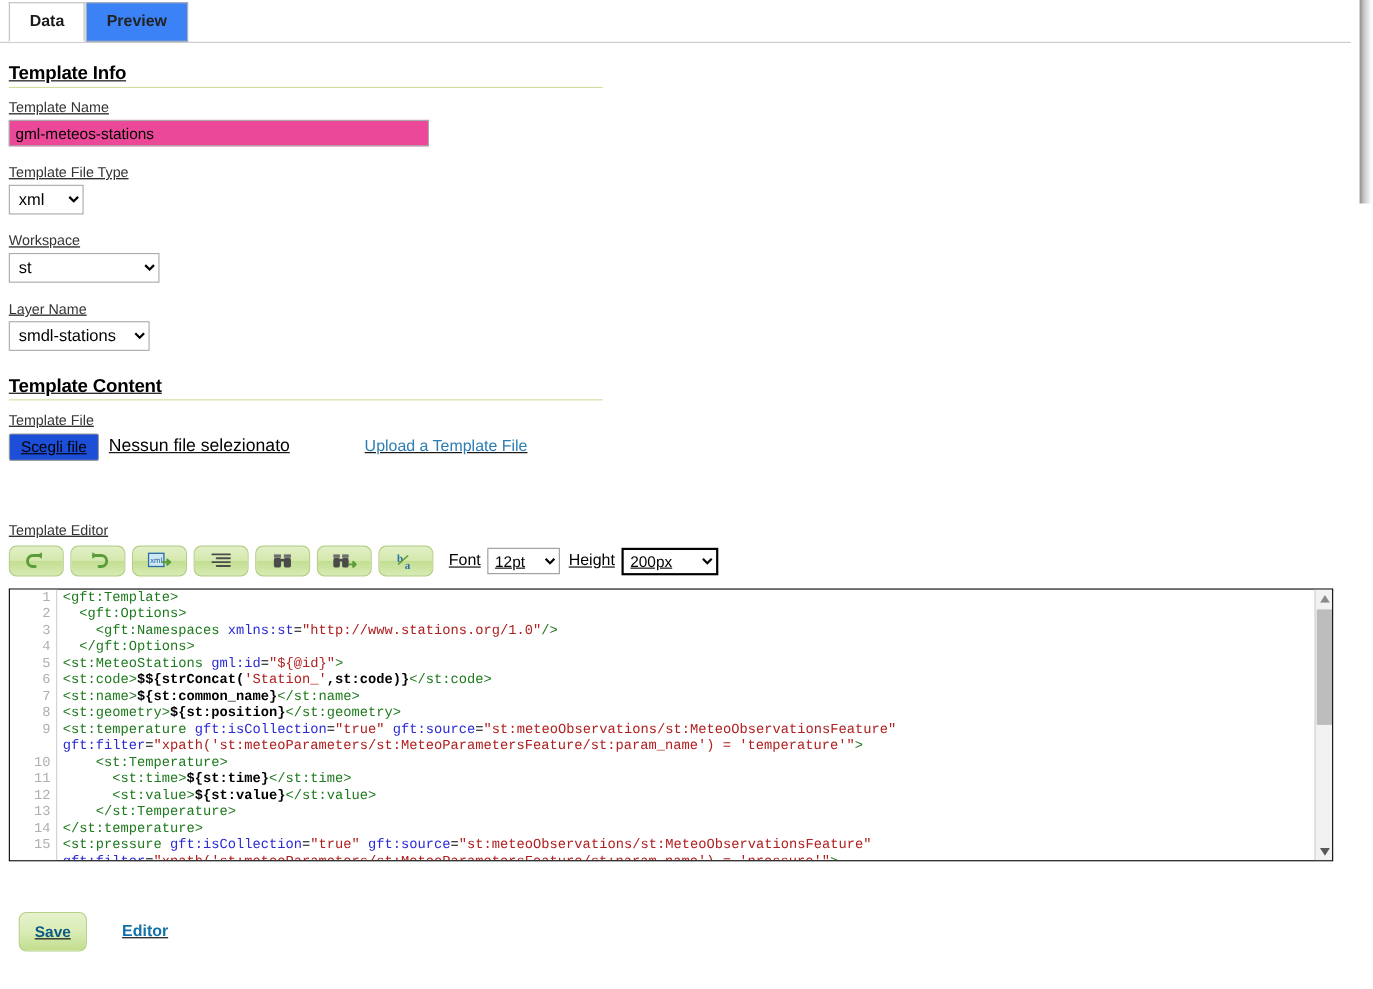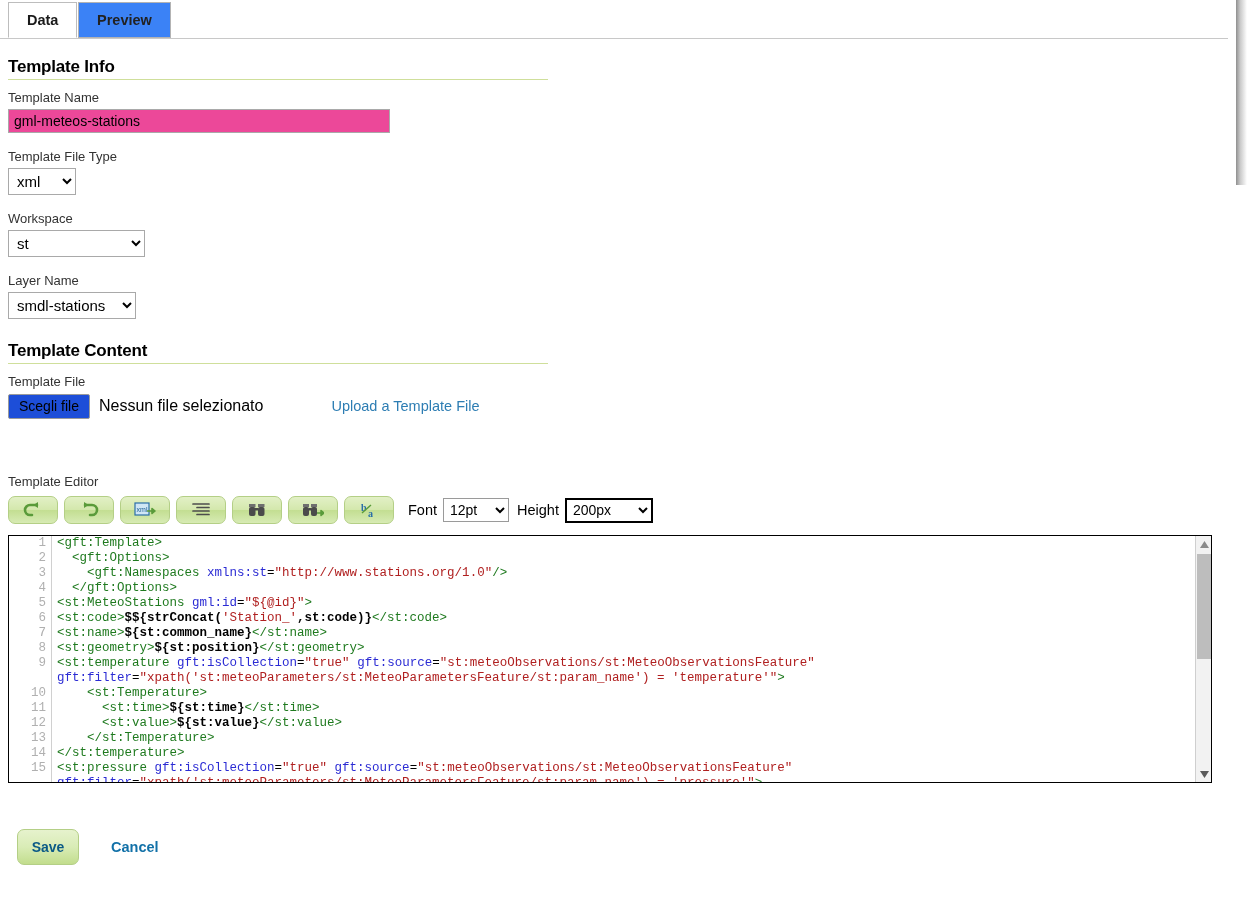--- a/index.html
+++ b/index.html
@@ -29,20 +29,21 @@
     position: absolute; left: 1px; top: 0;
     width: 11px; height: 185px;
     background: linear-gradient(to right,#8f8f8f 0%,#c9c9c9 38%,#ffffff 100%);
   }
 
   
   #page {
     position: relative;
     width: 1228px; height: 890px;
     padding: 0;
+    text-decoration: underline;
   }
 
   
   #tabs {
     position: relative;
     height: 39px;
     border-bottom: 1px solid #c8c8c8;
     padding-left: 8px;
   }
   .tab {
@@ -462,21 +463,21 @@
               <path d="M0 0 L9 0 L4.5 7 Z" fill="#5a5a5a"></path>
             </svg>
         </div>
       </div>
     </div>
 
   </div>
 
   <div id="actions">
     <button id="save-btn">Save</button>
-    <a id="cancel-link">Cancel</a>
+    <a id="cancel-link">Editor</a>
   </div>
 
 </div>
 
 <div id="page-scrollbar">
   <div class="track">
     <div class="thumb"></div>
   </div>
 </div>
 

